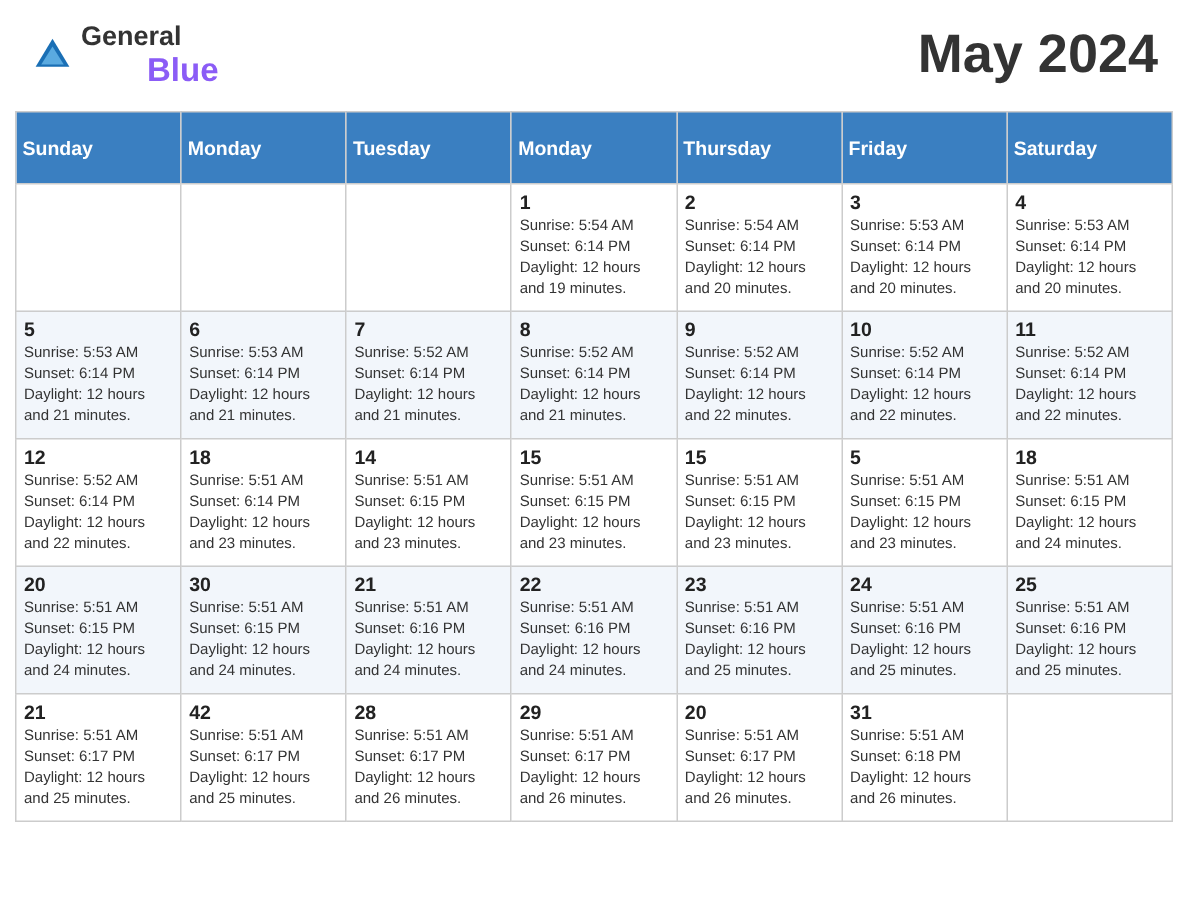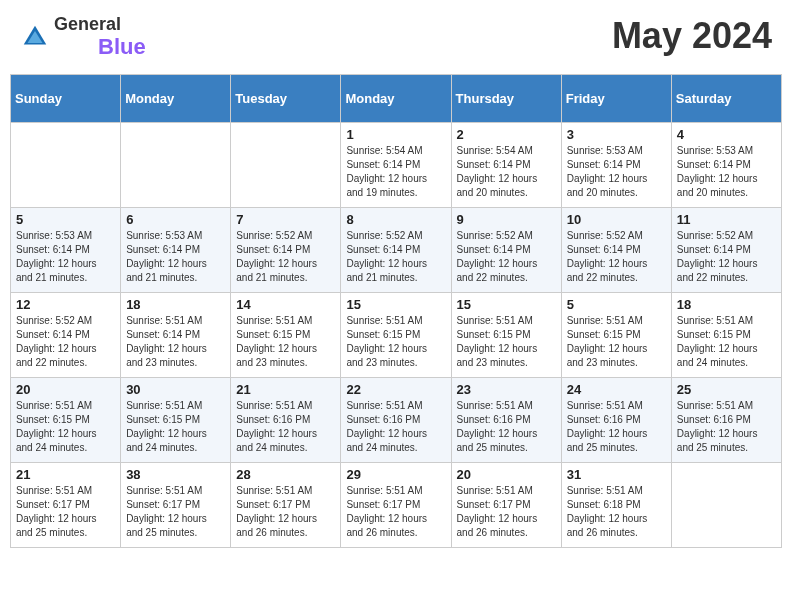--- a/index.html
+++ b/index.html
@@ -322,21 +322,21 @@
       </tr>
       <tr>
         <td>
           <span class="day-number">21</span>
           <div class="day-info">Sunrise: 5:51 AM
 Sunset: 6:17 PM
 Daylight: 12 hours
 and 25 minutes.</div>
         </td>
         <td>
-          <span class="day-number">38</span>
+          <span class="day-number">42</span>
           <div class="day-info">Sunrise: 5:51 AM
 Sunset: 6:17 PM
 Daylight: 12 hours
 and 25 minutes.</div>
         </td>
         <td>
           <span class="day-number">28</span>
           <div class="day-info">Sunrise: 5:51 AM
 Sunset: 6:17 PM
 Daylight: 12 hours

